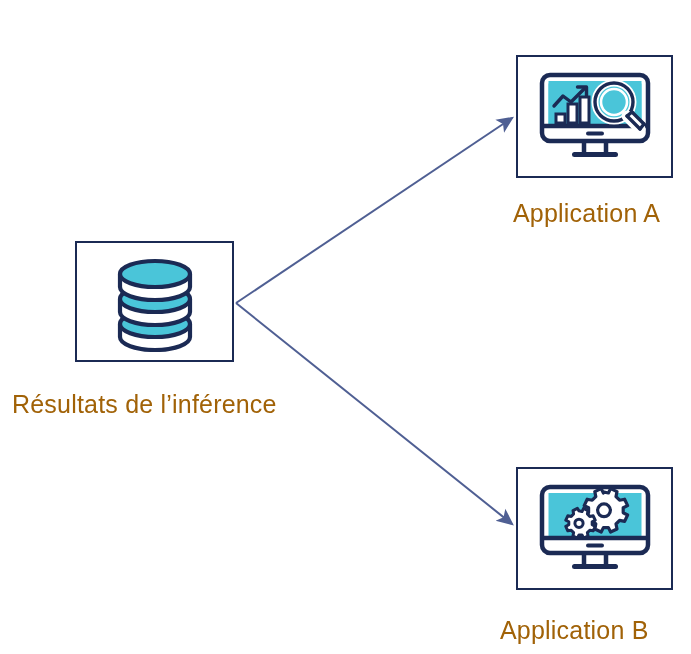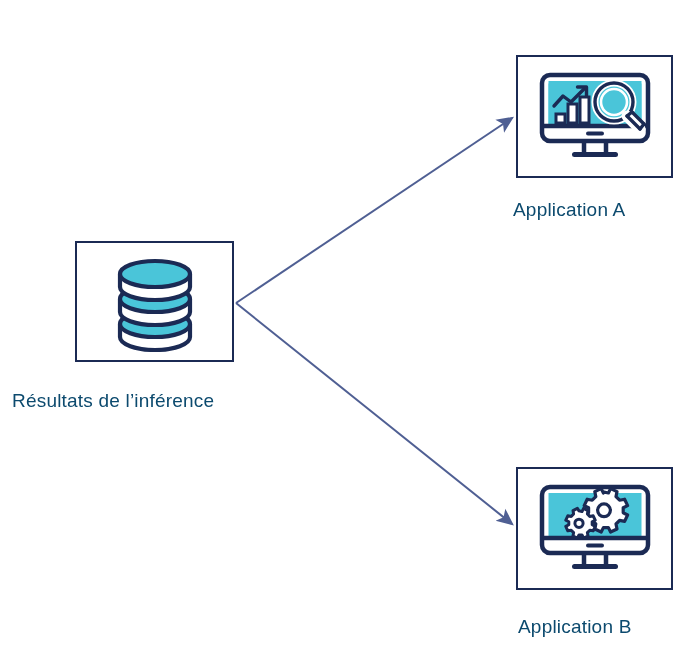--- a/index.html
+++ b/index.html
@@ -29,30 +29,30 @@
     align-items: center;
     justify-content: center;
   }
   #db-box      { left: 75px;  top: 241px; width: 159px; height: 121px; }
   #app-a-box   { left: 516px; top: 55px;  width: 157px; height: 123px; }
   #app-b-box   { left: 516px; top: 467px; width: 157px; height: 123px; }
 
   
   .node-label {
     position: absolute;
-    color: #0c4a6e;
+    color: #a16207;
     font-family: "Liberation Sans", sans-serif;
-    font-size: 19px;
+    font-size: 25px;
     font-weight: 400;
     letter-spacing: 0.2px;
     white-space: nowrap;
   }
   #db-label    { left: 12px;  top: 390px; }
   #app-a-label { left: 513px; top: 199px; }
-  #app-b-label { left: 518px; top: 616px; }
+  #app-b-label { left: 500px; top: 616px; }
 
   
   #connectors {
     position: absolute;
     left: 0;
     top: 0;
     width: 691px;
     height: 654px;
     pointer-events: none;
   }

